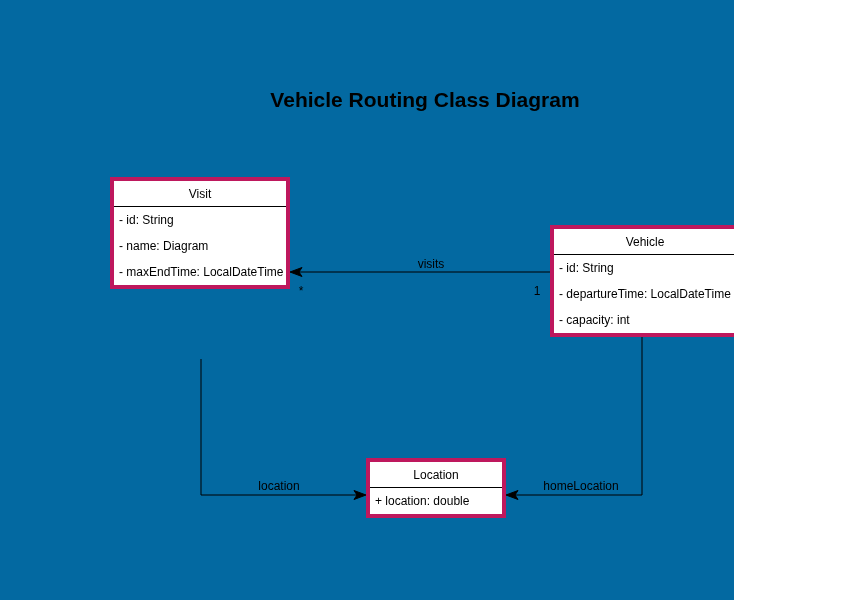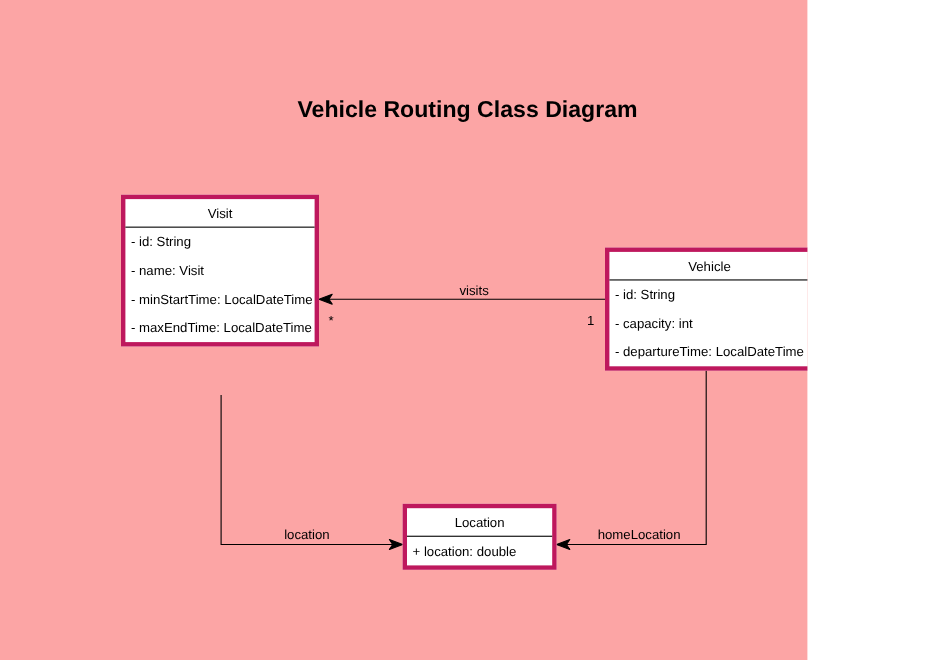--- a/index.html
+++ b/index.html
@@ -5,21 +5,21 @@
   html, body {
     margin: 0;
     padding: 0;
     background: #ffffff;
     font-family: "Liberation Sans", "DejaVu Sans", sans-serif;
   }
   .canvas {
     position: relative;
     width: 734px;
     height: 600px;
-    background: #fca5a5;
+    background: #0369a1;
     overflow: hidden;
   }
   .diagram-title {
     position: absolute;
     top: 88px;
     left: 0;
     width: 850px;
     text-align: center;
     font-size: 21px;
     font-weight: bold;
@@ -103,30 +103,29 @@
     <g>
       <path class="edge-line" d="M 642 319 L 642 495 L 509 495"></path>
       <path class="arrowhead" d="M 506 495 L 518 490.5 L 515 495 L 518 499.5 Z"></path>
       <text class="edge-label" x="581" y="490" text-anchor="middle">homeLocation</text>
     </g>
   </svg>
 
   <div class="class-box box-visit">
     <div class="class-header">Visit</div>
     <div class="class-row">- id: String</div>
-    <div class="class-row">- name: Visit</div>
-    <div class="class-row">- minStartTime: LocalDateTime</div>
+    <div class="class-row">- name: Diagram</div>
     <div class="class-row">- maxEndTime: LocalDateTime</div>
   </div>
 
   <div class="class-box box-vehicle">
     <div class="class-header">Vehicle</div>
     <div class="class-row">- id: String</div>
+    <div class="class-row">- departureTime: LocalDateTime</div>
     <div class="class-row">- capacity: int</div>
-    <div class="class-row">- departureTime: LocalDateTime</div>
   </div>
 
   <div class="class-box box-location">
     <div class="class-header">Location</div>
     <div class="class-row">+ location: double</div>
   </div>
 
 </div>
 
 </body></html>

